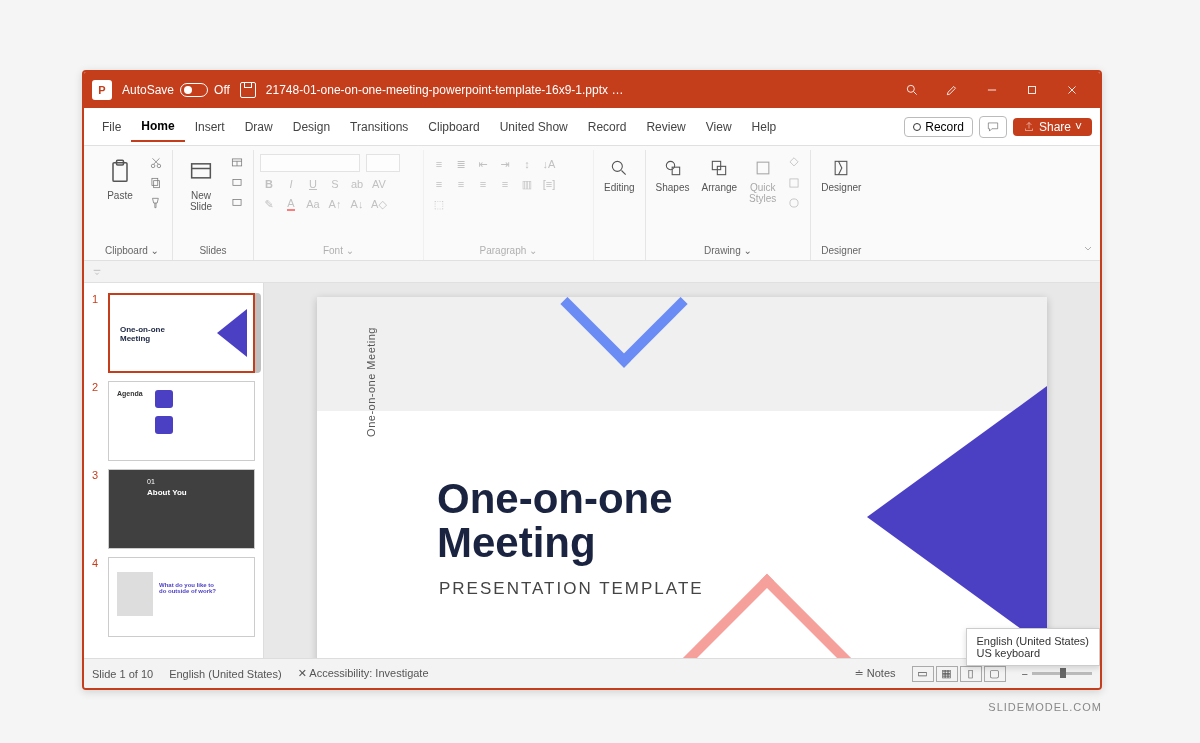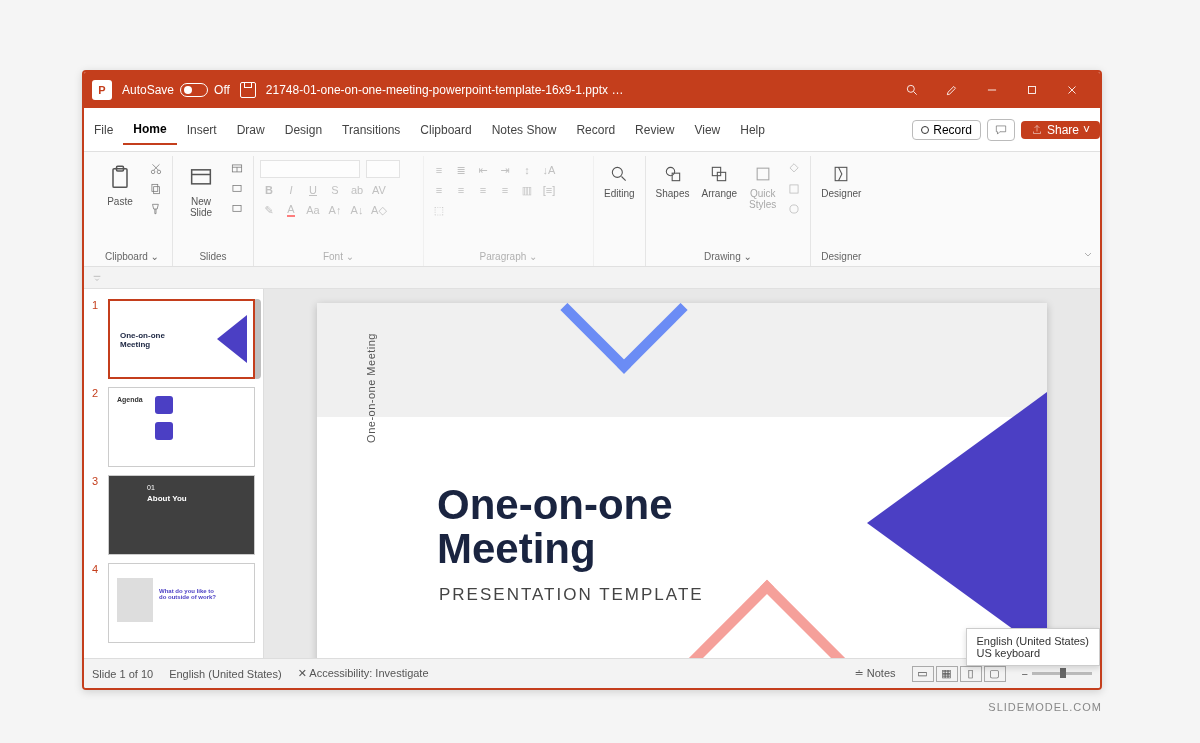--- a/index.html
+++ b/index.html
@@ -9,21 +9,21 @@
 .app-icon { width:20px; height:20px; background:#fff; color:#c43e1c; border-radius:3px; display:flex; align-items:center; justify-content:center; font-weight:700; font-size:11px; margin-right:10px; }
 .autosave { display:flex; align-items:center; gap:6px; margin-right:10px; }
 .toggle { width:28px; height:14px; border:1px solid #fff; border-radius:7px; position:relative; }
 .toggle::after { content:""; position:absolute; width:8px; height:8px; background:#fff; border-radius:50%; top:2px; left:3px; }
 .save-icon { width:16px; height:16px; border:1.5px solid #fff; border-radius:2px; margin-right:10px; position:relative; }
 .save-icon::after { content:""; position:absolute; width:6px; height:4px; border:1px solid #fff; border-top:none; top:0; left:3px; }
 .filename { flex-shrink:1; white-space:nowrap; overflow:hidden; text-overflow:ellipsis; max-width:360px;}
 .title-spacer { flex:1; }
 .title-btn { width:40px; height:36px; display:flex; align-items:center; justify-content:center; cursor:pointer; }
 .search-icon svg,.title-btn svg { width:14px; height:14px; stroke:#fff; fill:none; stroke-width:1.5; }
-.tabbar { height:44px; background:#fff; border-bottom:1px solid #e0e0e0; display:flex; align-items:center; padding:0 0; font-size:12px; }
+.tabbar { height:38px; background:#fff; border-bottom:1px solid #e0e0e0; display:flex; align-items:center; padding:0 8px; font-size:12px; }
 .tabbar .tab { padding:0 10px; height:30px; display:flex; align-items:center; color:#444; cursor:pointer; }
 .tabbar .tab.active { color:#000; border-bottom:2px solid #c43e1c; font-weight:600; }
 .tab-spacer { flex:1; }
 .record-btn { border:1px solid #bbb; border-radius:4px; padding:2px 8px; display:flex; align-items:center; gap:4px; margin-right:6px; cursor:pointer; }
 .rec-dot { width:8px; height:8px; border:1.5px solid #333; border-radius:50%; }
 .comment-btn { border:1px solid #bbb; border-radius:4px; width:28px; height:22px; display:flex; align-items:center; justify-content:center; margin-right:6px; cursor:pointer;}
 .share-btn { background:#c43e1c; color:#fff; border-radius:4px; padding:2px 10px; display:flex; align-items:center; gap:4px; cursor:pointer;}
 .ribbon { height:115px; background:#fafafa; border-bottom:1px solid #e0e0e0; display:flex; padding:4px 8px 0; font-size:10px; color:#555; position:relative;}
 .rgroup { display:flex; flex-direction:column; border-right:1px solid #e5e5e5; padding:0 6px;}
 .rgroup-body { flex:1; display:flex; align-items:flex-start; gap:4px; padding-top:4px;}
@@ -134,21 +134,21 @@
   </div>
 
   <div class="tabbar">
     <div class="tab">File</div>
     <div class="tab active">Home</div>
     <div class="tab">Insert</div>
     <div class="tab">Draw</div>
     <div class="tab">Design</div>
     <div class="tab">Transitions</div>
     <div class="tab">Clipboard</div>
-    <div class="tab">Notes Show</div>
+    <div class="tab">United Show</div>
     <div class="tab">Record</div>
     <div class="tab">Review</div>
     <div class="tab">View</div>
     <div class="tab">Help</div>
     <div class="tab-spacer"></div>
     <div class="record-btn">
         <div class="rec-dot"></div>
         <span>Record</span>
       </div>
     <div class="comment-btn">

